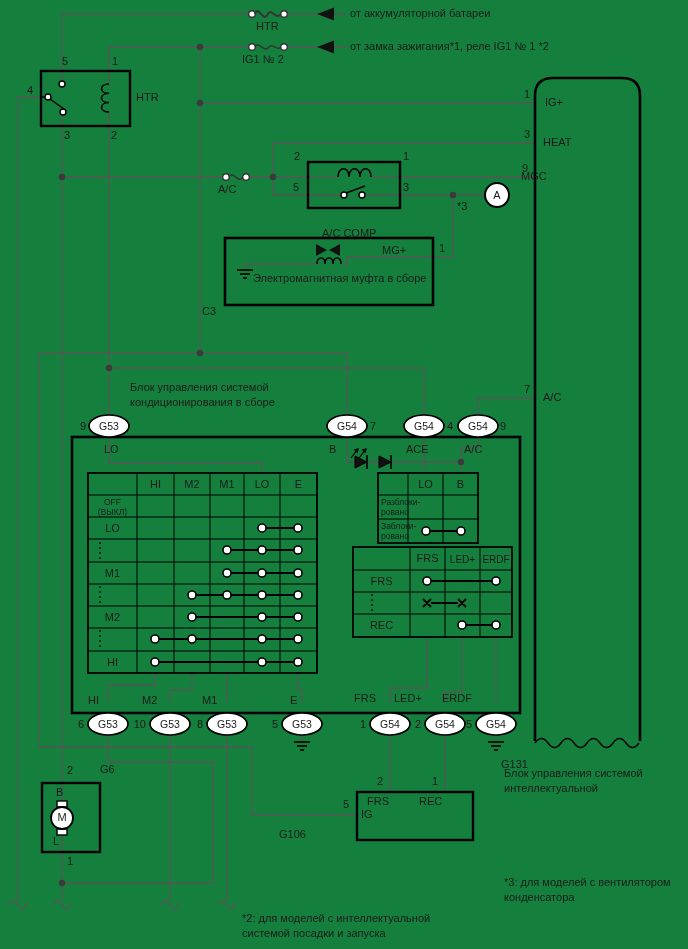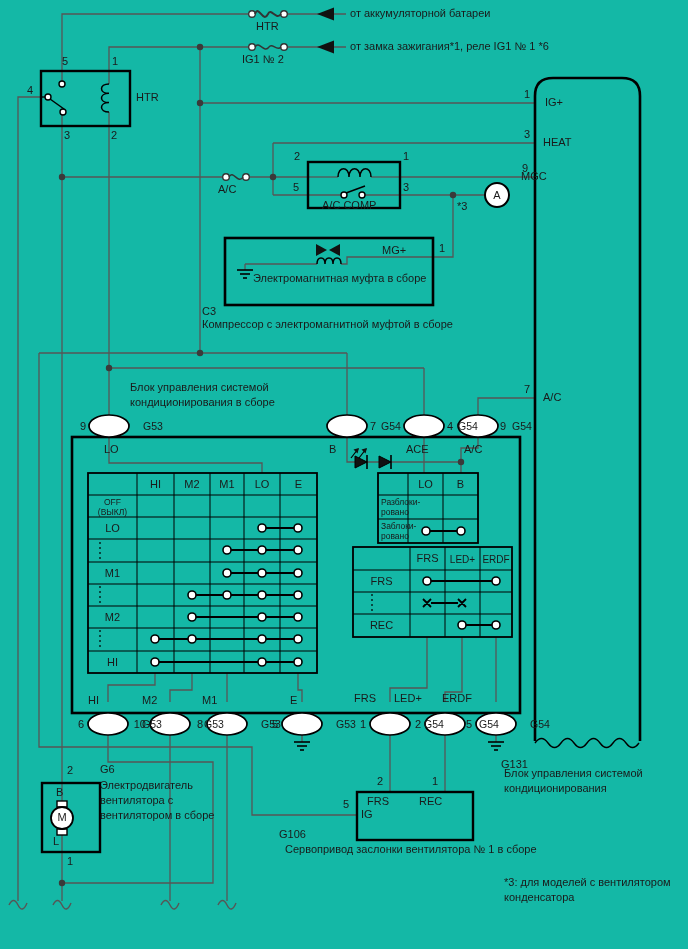--- a/index.html
+++ b/index.html
@@ -1,26 +1,26 @@
 <!DOCTYPE html>
 <html><head>
 <meta charset="utf-8">
 <style>
   html,body{margin:0;padding:0;background:#fff;}
-  #stage{position:relative;width:688px;height:949px;background:#14b8a6;overflow:hidden;
+  #stage{position:relative;width:688px;height:949px;background:#15803d;overflow:hidden;
          font-family:"Liberation Sans",sans-serif;color:#1a1a1a;}
   #wiring{position:absolute;left:0;top:0;}
   .lbl{position:absolute;font:11px "Liberation Sans",sans-serif;color:#1a1a1a;
        white-space:nowrap;line-height:13px;}
   .sm{font-size:8.5px;line-height:10px;}
   .c{text-align:center;}
   .r{text-align:right;}
   .wrap{white-space:normal;line-height:15px;}
   .fs10{font-size:10px;}
-  .conn{font-size:10.5px;padding-left:44px;}
+  .conn{font-size:10.5px;}
 </style>
 </head>
 <body>
 
 <div id="stage">
 
 <svg id="wiring" width="688" height="949" viewBox="0 0 688 949">
 
   <g stroke="#565656" stroke-width="1.3" fill="none">
     <path d="M62,71 L62,14 L249,14"></path>
@@ -263,59 +263,58 @@
 
   <g stroke="#565656" stroke-width="1.4" fill="none">
     <path d="M9,905 q4.5,-9 9,0 q4.5,9 9,-2"></path>
     <path d="M53,905 q4.5,-9 9,0 q4.5,9 9,-2"></path>
     <path d="M161,905 q4.5,-9 9,0 q4.5,9 9,-2"></path>
     <path d="M218,905 q4.5,-9 9,0 q4.5,9 9,-2"></path>
   </g>
 </svg>
 
 <div class="lbl" style="left:350px;top:7px">от аккумуляторной батареи</div>
-<div class="lbl" style="left:350px;top:40px">от замка зажигания*1, реле IG1 № 1 *6</div>
+<div class="lbl" style="left:350px;top:40px">от замка зажигания*1, реле IG1 № 1 *2</div>
 
 <div class="lb l lbl" style="left:256px;top:20px">HTR</div>
 <div class="lbl" style="left:242px;top:53px">IG1 № 2</div>
 <div class="lbl" style="left:218px;top:183px">A/C</div>
 
 <div class="lbl" style="left:62px;top:55px">5</div>
 <div class="lbl" style="left:112px;top:55px">1</div>
 <div class="lbl" style="left:27px;top:84px">4</div>
 <div class="lbl" style="left:64px;top:129px">3</div>
 <div class="lbl" style="left:111px;top:129px">2</div>
 <div class="lbl" style="left:136px;top:91px">HTR</div>
 
 <div class="lbl" style="left:294px;top:150px">2</div>
 <div class="lbl" style="left:403px;top:150px">1</div>
 <div class="lbl" style="left:293px;top:181px">5</div>
 <div class="lbl" style="left:403px;top:181px">3</div>
-<div class="lbl" style="left:322px;top:199px">A/C COMP</div>
+<div class="lbl" style="left:322px;top:227px">A/C COMP</div>
 
 <div class="lbl c" style="left:490px;top:189px;width:14px">A</div>
 <div class="lbl" style="left:457px;top:200px">*3</div>
 
 <div class="lbl" style="left:382px;top:244px">MG+</div>
 <div class="lbl" style="left:439px;top:242px">1</div>
 <div class="lbl" style="left:253px;top:272px">Электромагнитная муфта в сборе</div>
 <div class="lbl" style="left:202px;top:305px">C3</div>
-<div class="lbl" style="left:202px;top:318px">Компрессор с электромагнитной муфтой в сборе</div>
 
 <div class="lbl r" style="left:514px;top:88px;width:16px">1</div>
 <div class="lbl" style="left:545px;top:96px">IG+</div>
 <div class="lbl r" style="left:514px;top:128px;width:16px">3</div>
 <div class="lbl" style="left:543px;top:136px">HEAT</div>
 <div class="lbl r" style="left:508px;top:162px;width:20px">9</div>
 <div class="lbl" style="left:521px;top:170px">MGC</div>
 <div class="lbl r" style="left:514px;top:383px;width:16px">7</div>
 <div class="lbl" style="left:543px;top:391px">A/C</div>
 <div class="lbl" style="left:501px;top:758px">G131</div>
 <div class="lbl" style="left:504px;top:767px">Блок управления системой</div>
-<div class="lbl" style="left:504px;top:782px">кондиционирования</div>
+<div class="lbl" style="left:504px;top:782px">интеллектуальной</div>
 
 <div class="lbl" style="left:130px;top:381px">Блок управления системой</div>
 <div class="lbl" style="left:130px;top:396px">кондиционирования в сборе</div>
 
 <div class="lbl r" style="left:70px;top:420px;width:16px">9</div>
 <div class="lbl conn c" style="left:89px;top:420px;width:40px">G53</div>
 <div class="lbl" style="left:104px;top:443px">LO</div>
 <div class="lbl conn c" style="left:327px;top:420px;width:40px">G54</div>
 <div class="lbl" style="left:370px;top:420px">7</div>
 <div class="lbl" style="left:329px;top:443px">B</div>
@@ -375,30 +374,29 @@
 <div class="lbl conn c" style="left:282px;top:718px;width:40px">G53</div>
 <div class="lbl r" style="left:350px;top:718px;width:16px">1</div>
 <div class="lbl conn c" style="left:370px;top:718px;width:40px">G54</div>
 <div class="lbl r" style="left:405px;top:718px;width:16px">2</div>
 <div class="lbl conn c" style="left:425px;top:718px;width:40px">G54</div>
 <div class="lbl r" style="left:456px;top:718px;width:16px">5</div>
 <div class="lbl conn c" style="left:476px;top:718px;width:40px">G54</div>
 
 <div class="lbl" style="left:67px;top:764px">2</div>
 <div class="lbl" style="left:100px;top:763px">G6</div>
-<div class="lbl wrap" style="left:100px;top:778px;width:124px">Электродвигатель вентилятора с вентилятором в сборе</div>
 <div class="lbl" style="left:56px;top:786px">B</div>
 <div class="lbl c" style="left:52px;top:811px;width:20px">M</div>
 <div class="lbl" style="left:53px;top:835px">L</div>
 <div class="lbl" style="left:67px;top:855px">1</div>
 
 <div class="lbl" style="left:377px;top:775px">2</div>
 <div class="lbl" style="left:432px;top:775px">1</div>
 <div class="lbl" style="left:343px;top:798px">5</div>
 <div class="lbl" style="left:367px;top:795px">FRS</div>
 <div class="lbl" style="left:419px;top:795px">REC</div>
 <div class="lbl" style="left:361px;top:808px">IG</div>
 <div class="lbl" style="left:279px;top:828px">G106</div>
-<div class="lbl" style="left:285px;top:843px">Сервопривод заслонки вентилятора № 1 в сборе</div>
-
+
+<div class="lbl wrap" style="left:242px;top:911px;width:235px">*2: для моделей с интеллектуальной системой посадки и запуска</div>
 <div class="lbl wrap" style="left:504px;top:875px;width:180px">*3: для моделей с вентилятором конденсатора</div>
 
 </div>
 
 </body></html>

